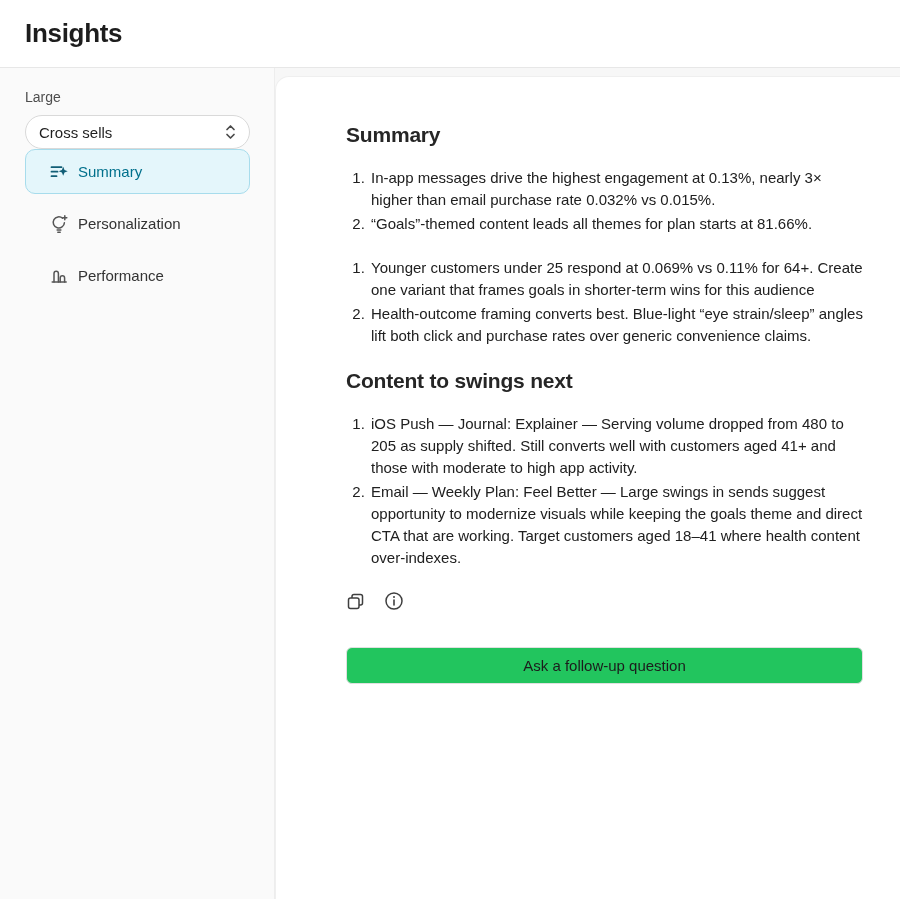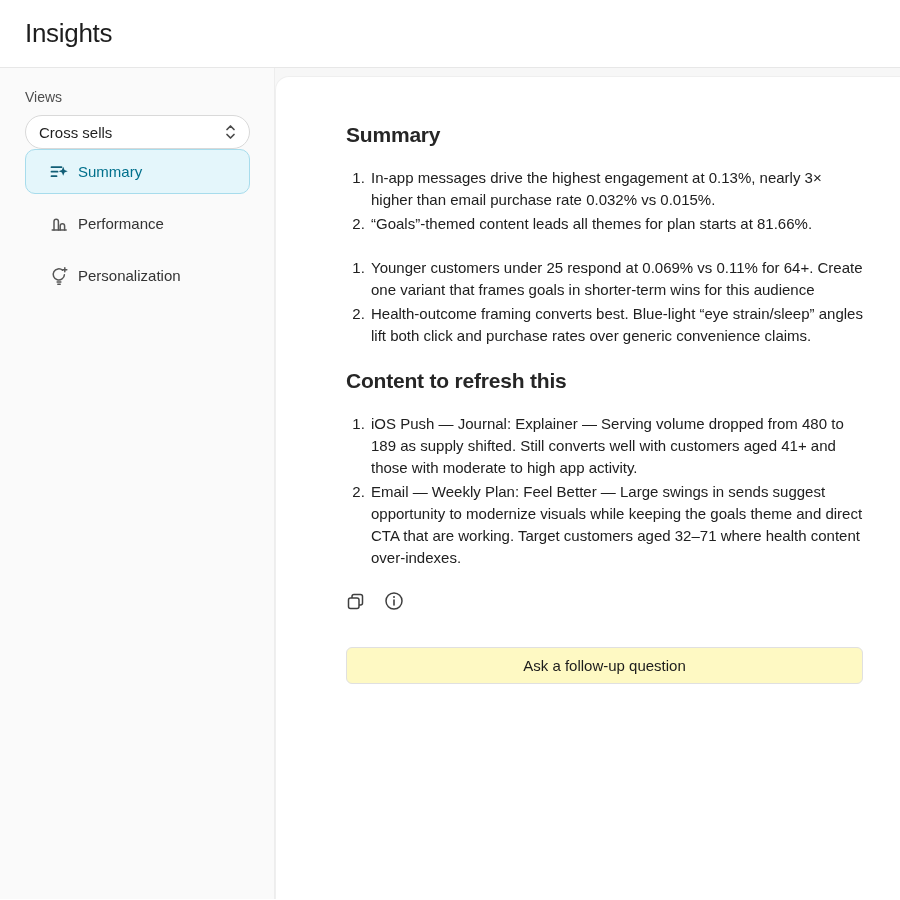--- a/index.html
+++ b/index.html
@@ -13,21 +13,21 @@
   .topbar {
     height: 68px;
     background: #ffffff;
     border-bottom: 1px solid #e7e7e7;
     display: flex;
     align-items: center;
     padding: 0 25px;
   }
   .topbar h1 {
     font-size: 26px;
-    font-weight: 400;
+    font-weight: 700;
     letter-spacing: -0.3px;
     color: #1d1d1d;
   }
   
   .app-body {
     display: flex;
     height: 831px;
     background: #f7f7f7;
   }
   .sidebar {
@@ -120,41 +120,41 @@
     padding: 0;
     cursor: pointer;
     display: flex;
     align-items: center;
   }
   .followup-btn {
     display: block;
     width: 100%;
     height: 37px;
     margin-top: 36px;
-    background: #fef9c3;
+    background: #22c55e;
     border: 1px solid #e0e0e0;
     border-radius: 6px;
     font-family: "Liberation Sans", "DejaVu Sans", sans-serif;
     font-size: 15px;
     color: #1c1c1c;
     cursor: pointer;
   }
   svg { display: block; }
 </style>
 </head>
 <body>
 
 <header class="topbar">
   <h1>Insights</h1>
 </header>
 
 <div class="app-body">
 
   <aside class="sidebar">
-    <div class="side-label">Views</div>
+    <div class="side-label">Large</div>
 
     <div class="agent-select" role="button">
       <span class="value">Cross sells</span>
       <span class="icon">
         <svg width="13" height="16" viewBox="0 0 13 16" fill="none" stroke="#4a4a4a" stroke-width="1.7" stroke-linecap="round" stroke-linejoin="round">
           <path d="M3 5.5 L6.5 2 L10 5.5"></path>
           <path d="M3 10.5 L6.5 14 L10 10.5"></path>
         </svg>
       </span>
     </div>
@@ -171,40 +171,40 @@
             </g>
             <path d="M14.2 4.7 L15.5 7.9 L18.7 9.2 L15.5 10.5 L14.2 13.7 L12.9 10.5 L9.7 9.2 L12.9 7.9 Z" fill="#115e76"></path>
           </svg>
         </span>
         <span class="label">Summary</span>
       </div>
 
       <div class="nav-item">
         <span class="icon">
           <svg width="20" height="20" viewBox="0 0 20 20" fill="none" stroke="#555555" stroke-width="1.5" stroke-linecap="round" stroke-linejoin="round">
-            <path d="M5 16 V7.5 a2.2 2.2 0 0 1 4.4 0 V16"></path>
-            <path d="M11.2 16 v-4 a2.2 2.2 0 0 1 4.4 0 v4"></path>
-            <line x1="3.2" y1="16" x2="17.2" y2="16"></line>
-          </svg>
-        </span>
-        <span class="label">Performance</span>
-      </div>
-
-      <div class="nav-item">
-        <span class="icon">
-          <svg width="20" height="20" viewBox="0 0 20 20" fill="none" stroke="#555555" stroke-width="1.5" stroke-linecap="round" stroke-linejoin="round">
             <path d="M13.6 4.3 A5.6 5.6 0 1 0 15.4 8.7"></path>
             <line x1="15.8" y1="1.8" x2="15.8" y2="5.8"></line>
             <line x1="13.8" y1="3.8" x2="17.8" y2="3.8"></line>
             <line x1="8.1" y1="16.1" x2="11.9" y2="16.1"></line>
             <line x1="8.8" y1="18.3" x2="11.2" y2="18.3"></line>
           </svg>
         </span>
         <span class="label">Personalization</span>
       </div>
+
+      <div class="nav-item">
+        <span class="icon">
+          <svg width="20" height="20" viewBox="0 0 20 20" fill="none" stroke="#555555" stroke-width="1.5" stroke-linecap="round" stroke-linejoin="round">
+            <path d="M5 16 V7.5 a2.2 2.2 0 0 1 4.4 0 V16"></path>
+            <path d="M11.2 16 v-4 a2.2 2.2 0 0 1 4.4 0 v4"></path>
+            <line x1="3.2" y1="16" x2="17.2" y2="16"></line>
+          </svg>
+        </span>
+        <span class="label">Performance</span>
+      </div>
     </nav>
   </aside>
 
   <main class="main-area">
     <div class="card">
 
       <section>
         <h2>Summary</h2>
         <ol>
           <li>In-app messages drive the highest engagement at 0.13%, nearly 3× higher than email purchase rate 0.032% vs 0.015%.</li>
@@ -213,24 +213,24 @@
       </section>
 
       <section>
         <ol>
           <li>Younger customers under 25 respond at 0.069% vs 0.11% for 64+. Create one variant that frames goals in shorter-term wins for this audience</li>
           <li>Health-outcome framing converts best. Blue-light “eye strain/sleep” angles lift both click and purchase rates over generic convenience claims.</li>
         </ol>
       </section>
 
       <section>
-        <h2>Content to refresh this</h2>
+        <h2>Content to swings next</h2>
         <ol>
-          <li>iOS Push — Journal: Explainer — Serving volume dropped from 480 to 189 as supply shifted. Still converts well with customers aged 41+ and those with moderate to high app activity.</li>
-          <li>Email — Weekly Plan: Feel Better — Large swings in sends suggest opportunity to modernize visuals while keeping the goals theme and direct CTA that are working. Target customers aged 32–71 where health content over-indexes.</li>
+          <li>iOS Push — Journal: Explainer — Serving volume dropped from 480 to 205 as supply shifted. Still converts well with customers aged 41+ and those with moderate to high app activity.</li>
+          <li>Email — Weekly Plan: Feel Better — Large swings in sends suggest opportunity to modernize visuals while keeping the goals theme and direct CTA that are working. Target customers aged 18–41 where health content over-indexes.</li>
         </ol>
       </section>
 
       <div class="actions-row">
         <button class="icon-btn" title="Copy">
           <span>
             <svg width="19" height="19" viewBox="0 0 19 19" fill="none" stroke="#3f3f3f" stroke-width="1.5" stroke-linejoin="round">
               <rect x="2.5" y="6" width="10.5" height="10.5" rx="2"></rect>
               <path d="M6 6 V4.5 A2 2 0 0 1 8 2.5 H14.5 A2 2 0 0 1 16.5 4.5 V11 A2 2 0 0 1 14.5 13 H13"></path>
             </svg>

